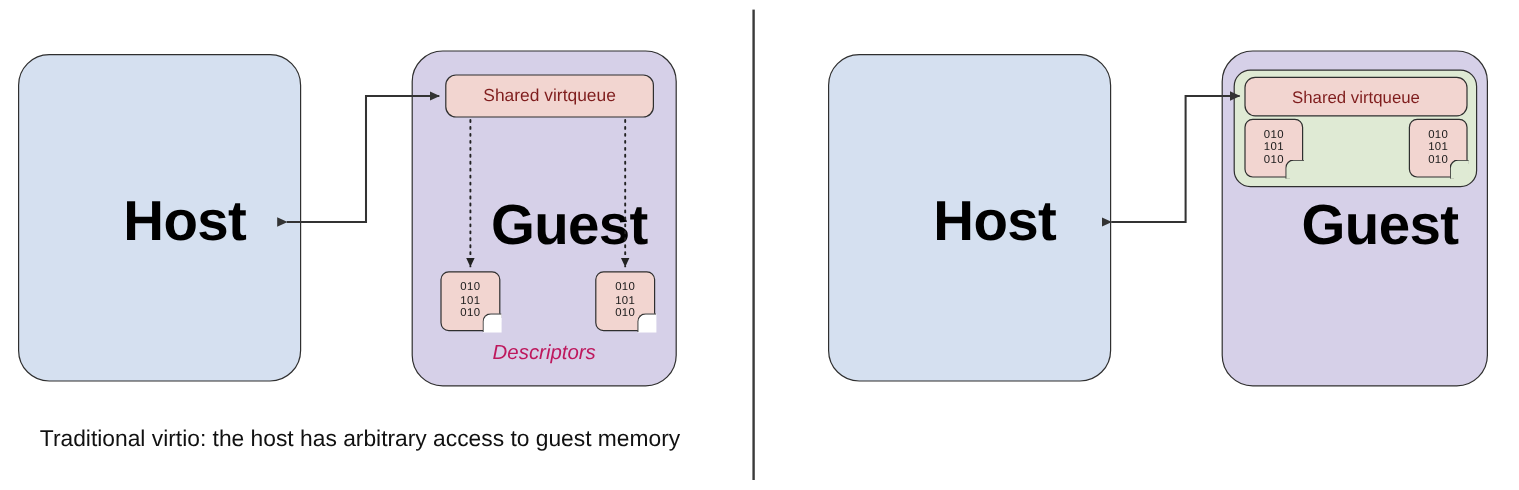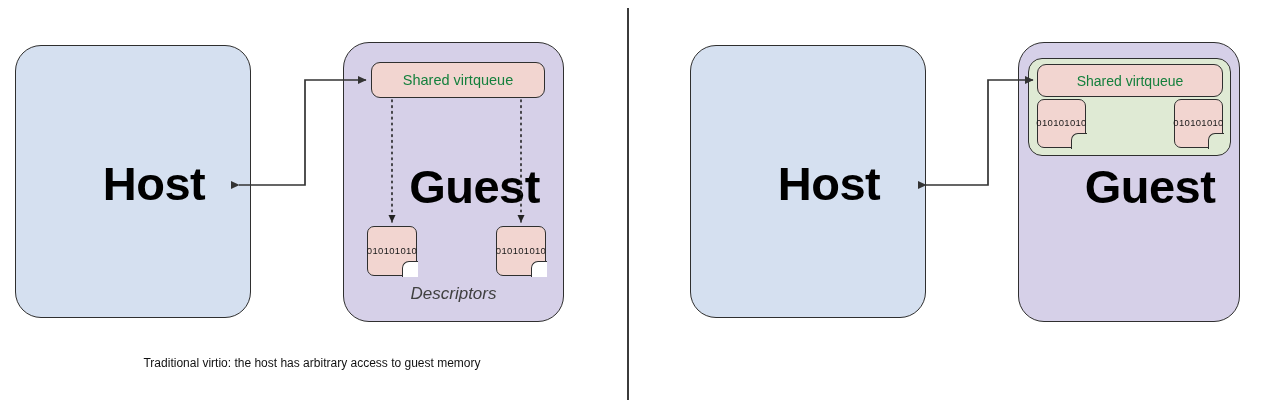--- a/index.html
+++ b/index.html
@@ -36,31 +36,31 @@
     line-height:1;
     margin-left:21px;
   }
 
   .vq{
     position:absolute;
     border:1.6px solid #2f2f2f;
     border-radius:9px;
     box-sizing:border-box;
     display:flex;align-items:center;justify-content:center;
-    color:#15803d;
+    color:#7f1d1d;
     white-space:nowrap;
   }
 
   
   .desc{
     position:absolute;
     border:1.6px solid #2f2f2f;
     box-sizing:border-box;
     border-radius:7px 7px 0 7px;
-    display:flex;flex-direction:row;
+    display:flex;flex-direction:column;
     align-items:center;justify-content:center;
     color:#1a1a1a;
     line-height:1.12;
     letter-spacing:0.3px;
   }
   .desc-clip{
     position:absolute;right:-1.6px;bottom:-1.6px;
     width:15px;height:15px;
     background:#ffffff;
     border-left:1.6px solid #2f2f2f;
@@ -80,21 +80,21 @@
     position:absolute;
     text-align:center;
     color:#111;
     white-space:nowrap;
   }
 
   .italic-label{
     position:absolute;
     text-align:center;
     font-style:italic;
-    color:#404040;
+    color:#be185d;
   }
 
   svg.overlay{position:absolute;left:0;top:0;width:1266px;height:408px;overflow:visible;pointer-events:none;}
 </style>
 </head>
 <body>
 
 <div class="stage">
 
   <div class="panel panel-left">
@@ -118,21 +118,21 @@
 
     <div class="desc" style="left:496px;top:226px;width:50px;height:50px;background:#f2d5d0;font-size:9.5px;">
       <span>010</span>
       <span>101</span>
       <span>010</span>
       <i class="desc-clip"></i>
     </div>
 
     <div class="italic-label" style="left:343px;top:284px;width:221px;font-size:17px;">Descriptors</div>
 
-    <div class="caption" style="left:12px;top:356px;width:600px;font-size:12px;">Traditional virtio: the host has arbitrary access to guest memory</div>
+    <div class="caption" style="left:0px;top:356px;width:600px;font-size:19px;">Traditional virtio: the host has arbitrary access to guest memory</div>
   </div>
 
   <div class="panel panel-right">
 
     <div class="bigbox" style="left:51px;top:45px;width:236px;height:273px;background:#d5e0f0;">
     </div>
     <div class="bigbox-label" style="left:51px;top:160px;width:236px;font-size:47px;">Host</div>
 
     <div class="bigbox" style="left:379px;top:42px;width:222px;height:280px;background:#d6d0e8;">
     </div>

